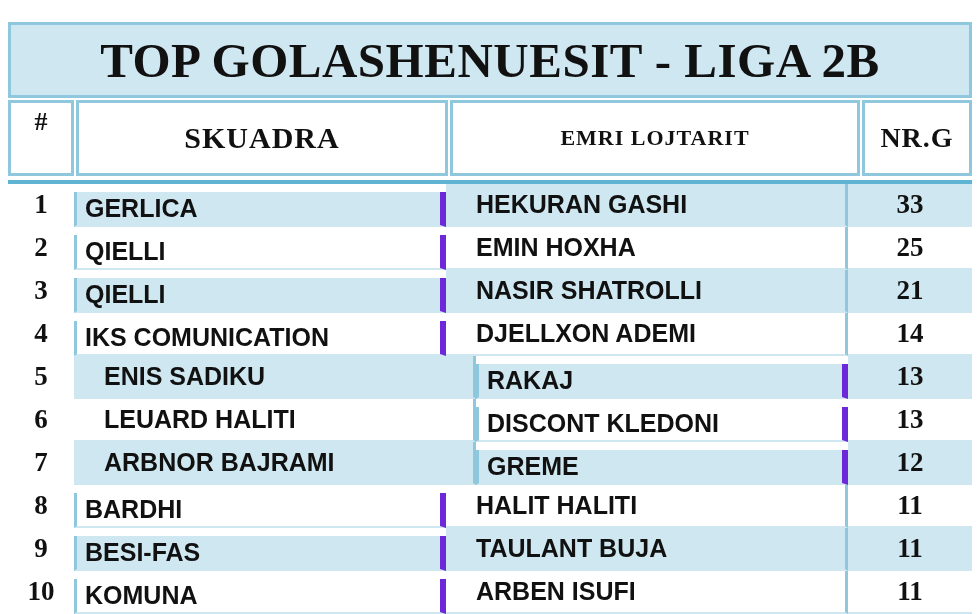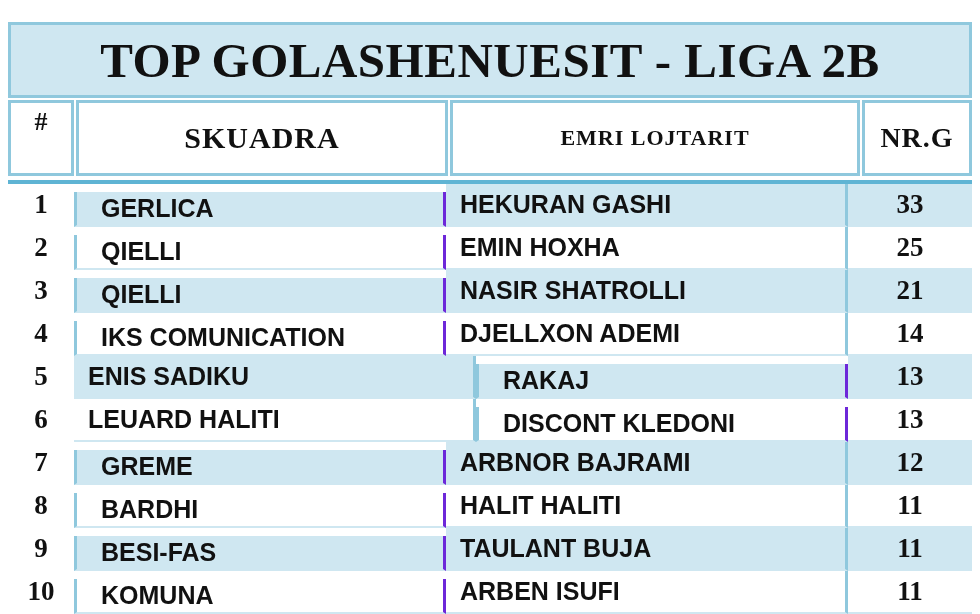--- a/index.html
+++ b/index.html
@@ -106,29 +106,29 @@
   .row .c.rank {
     width: 66px;
     justify-content: center;
     font-size: 27px;
     font-family: "Liberation Serif", serif;
     border-bottom: 2px solid transparent;
     background: #ffffff !important;
   }
   .row .c.team {
     flex: 0 0 372px;
-    padding-left: 24px;
+    padding-left: 8px;
     font-size: 25px;
     border-left: 3px solid #8fc8dd;
-    border-right: 3px solid #6d28d9;
+    border-right: 6px solid #6d28d9;
     margin-top: 8px;
   }
   .row .c.player {
     flex: 1 1 auto;
-    padding-left: 14px;
+    padding-left: 30px;
     font-size: 25px;
     border-right: 3px solid #8fc8dd;
   }
   .row .c.goals {
     width: 124px;
     justify-content: center;
     font-size: 27px;
     font-family: "Liberation Serif", serif;
   }
 </style>
@@ -180,22 +180,22 @@
         <div class="c goals">13</div>
       </div>
       <div class="row">
         <div class="c rank">6</div>
         <div class="c player">LEUARD HALITI</div>
         <div class="c team">DISCONT KLEDONI</div>
         <div class="c goals">13</div>
       </div>
       <div class="row alt">
         <div class="c rank">7</div>
+        <div class="c player">ARBNOR BAJRAMI</div>
         <div class="c team">GREME</div>
-        <div class="c player">ARBNOR BAJRAMI</div>
         <div class="c goals">12</div>
       </div>
       <div class="row">
         <div class="c rank">8</div>
         <div class="c team">BARDHI</div>
         <div class="c player">HALIT HALITI</div>
         <div class="c goals">11</div>
       </div>
       <div class="row alt">
         <div class="c rank">9</div>

